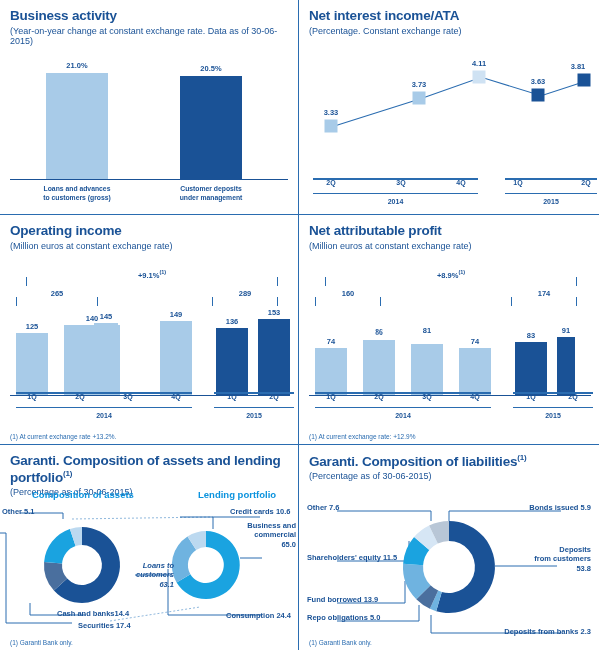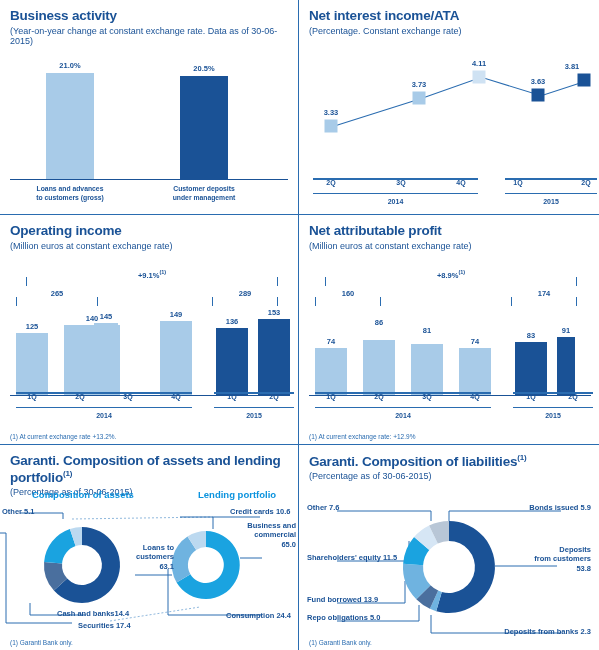--- a/index.html
+++ b/index.html
@@ -26,21 +26,21 @@
   .p-br{}
 
   .ttl{font-size:13.5px;font-weight:bold;color:#1a5296;letter-spacing:-0.2px;line-height:1.15;margin:0;}
   .ttl .sup{font-size:8px;vertical-align:super;}
   .sub{font-size:9px;color:#1a5296;margin:2px 0 0 0;line-height:1.2;}
   .foot{position:absolute;left:10px;bottom:4px;font-size:6.5px;color:#2a6cb0;}
 
   
   .ba-wrap{position:absolute;left:10px;right:10px;top:52px;bottom:34px;}
   .ba-axis{position:absolute;left:0;right:0;bottom:0;height:1px;background:#1a5296;}
-  .ba-col{position:absolute;bottom:1px;width:48px;}
+  .ba-col{position:absolute;bottom:1px;width:62px;}
   .ba-bar{width:100%;}
   .ba-val{position:absolute;left:0;right:0;text-align:center;font-size:7.5px;font-weight:bold;}
   .ba-lbl{position:absolute;top:100%;margin-top:5px;left:-22px;right:-22px;text-align:center;font-size:6.8px;font-weight:bold;line-height:1.35;}
 
   
   .ln-wrap{position:absolute;left:10px;right:6px;top:46px;bottom:40px;}
   .ln-svg{position:absolute;inset:0;}
   .ln-pt{position:absolute;width:13px;height:13px;transform:translate(-50%,-50%);}
   .ln-pv{position:absolute;font-size:7.5px;font-weight:bold;transform:translate(-50%,-100%);white-space:nowrap;}
   .xaxis{position:absolute;left:10px;right:6px;bottom:8px;height:30px;}
@@ -113,21 +113,21 @@
       <div class="ln-pt" style="left:110px;top:48px;background:#a8cbe8;"></div>
       <div class="ln-pv" style="left:110px;top:39px;">3.73</div>
 
       <div class="ln-pt" style="left:170px;top:27px;background:#cfe2f3;"></div>
       <div class="ln-pv" style="left:170px;top:18px;">4.11</div>
 
       <div class="ln-pt" style="left:229px;top:45px;background:#1a5296;"></div>
       <div class="ln-pv" style="left:229px;top:36px;">3.63</div>
 
       <div class="ln-pt" style="left:275px;top:30px;background:#1a5296;"></div>
-      <div class="ln-pv" style="left:263px;top:21px;">3.81</div>
+      <div class="ln-pv" style="left:269px;top:21px;">3.81</div>
     </div>
 
     <div class="xaxis">
       <div class="xgrp" style="left:4px;width:165px;">
         <div class="rule"></div>
           <div class="rule2"></div>
         <div class="xtick" style="left:18px;">2Q</div>
         <div class="xtick" style="left:88px;">3Q</div>
         <div class="xtick" style="left:148px;">4Q</div>
         <div class="xyear">2014</div>
@@ -211,21 +211,21 @@
   <div class="panel p-mr">
     <div class="ttl">Net attributable profit</div>
     <div class="sub">(Million euros at constant exchange rate)</div>
 
     <div class="gb-wrap" style="top:96px;bottom:48px;">
       <div class="gb-col" style="left:6px;width:32px;">
         <div class="gb-val" style="bottom:100%;margin-bottom:2px;">74</div>
         <div class="gb-bar" style="height:47px;background:#a8cbe8;"></div>
       </div>
       <div class="gb-col" style="left:54px;width:32px;">
-        <div class="gb-val" style="bottom:100%;margin-bottom:13px;">86</div>
+        <div class="gb-val" style="bottom:100%;margin-bottom:3px;font-family:Liberation Serif, serif;">86</div>
         <div class="gb-bar" style="height:55px;background:#a8cbe8;"></div>
       </div>
       <div class="gb-col" style="left:102px;width:32px;">
         <div class="gb-val" style="bottom:100%;margin-bottom:9px;">81</div>
         <div class="gb-bar" style="height:51px;background:#a8cbe8;"></div>
       </div>
       <div class="gb-col" style="left:150px;width:32px;">
         <div class="gb-val" style="bottom:100%;margin-bottom:2px;">74</div>
         <div class="gb-bar" style="height:47px;background:#a8cbe8;"></div>
       </div>
@@ -314,21 +314,21 @@
 
         <path d="M-29.4,17.5 A34,34 0 0 1 -18.5,-28.5 L-9.8,-15.1 A18,18 0 0 0 -15.6,9.3 Z" fill="#6fb3e0"></path>
 
         <path d="M-18.5,-28.5 A34,34 0 0 1 0,-34 L0,-18 A18,18 0 0 0 -9.8,-15.1 Z" fill="#bcd9f0"></path>
       </g>
     </svg>
 
     <div class="lead" style="position:absolute;left:2px;top:62px;">
       <span>Other</span> <span class="num">5.1</span>
     </div>
-    <div class="lead" style="position:absolute;left:126px;top:98px;text-align:right;width:48px;">
+    <div class="lead" style="position:absolute;left:126px;top:116px;text-align:right;width:48px;font-style:italic;">
       <div>Loans to</div>
       <div>customers</div>
       <div class="num">63.1</div>
     </div>
     <div class="lead" style="position:absolute;left:57px;top:164px;">
       <span>Cash and banks</span><span class="num">14.4</span>
     </div>
     <div class="lead" style="position:absolute;left:78px;top:176px;">
       <span>Securities</span> <span class="num">17.4</span>
     </div>

